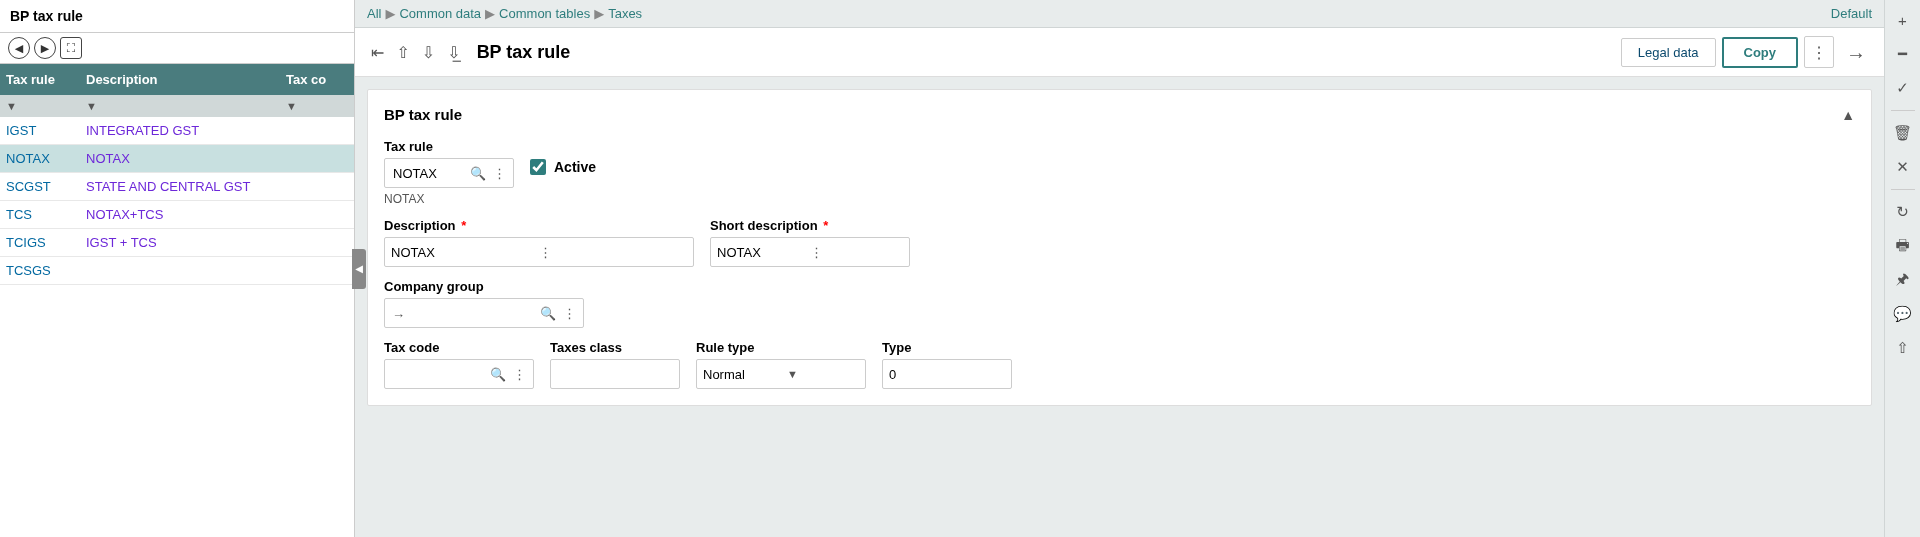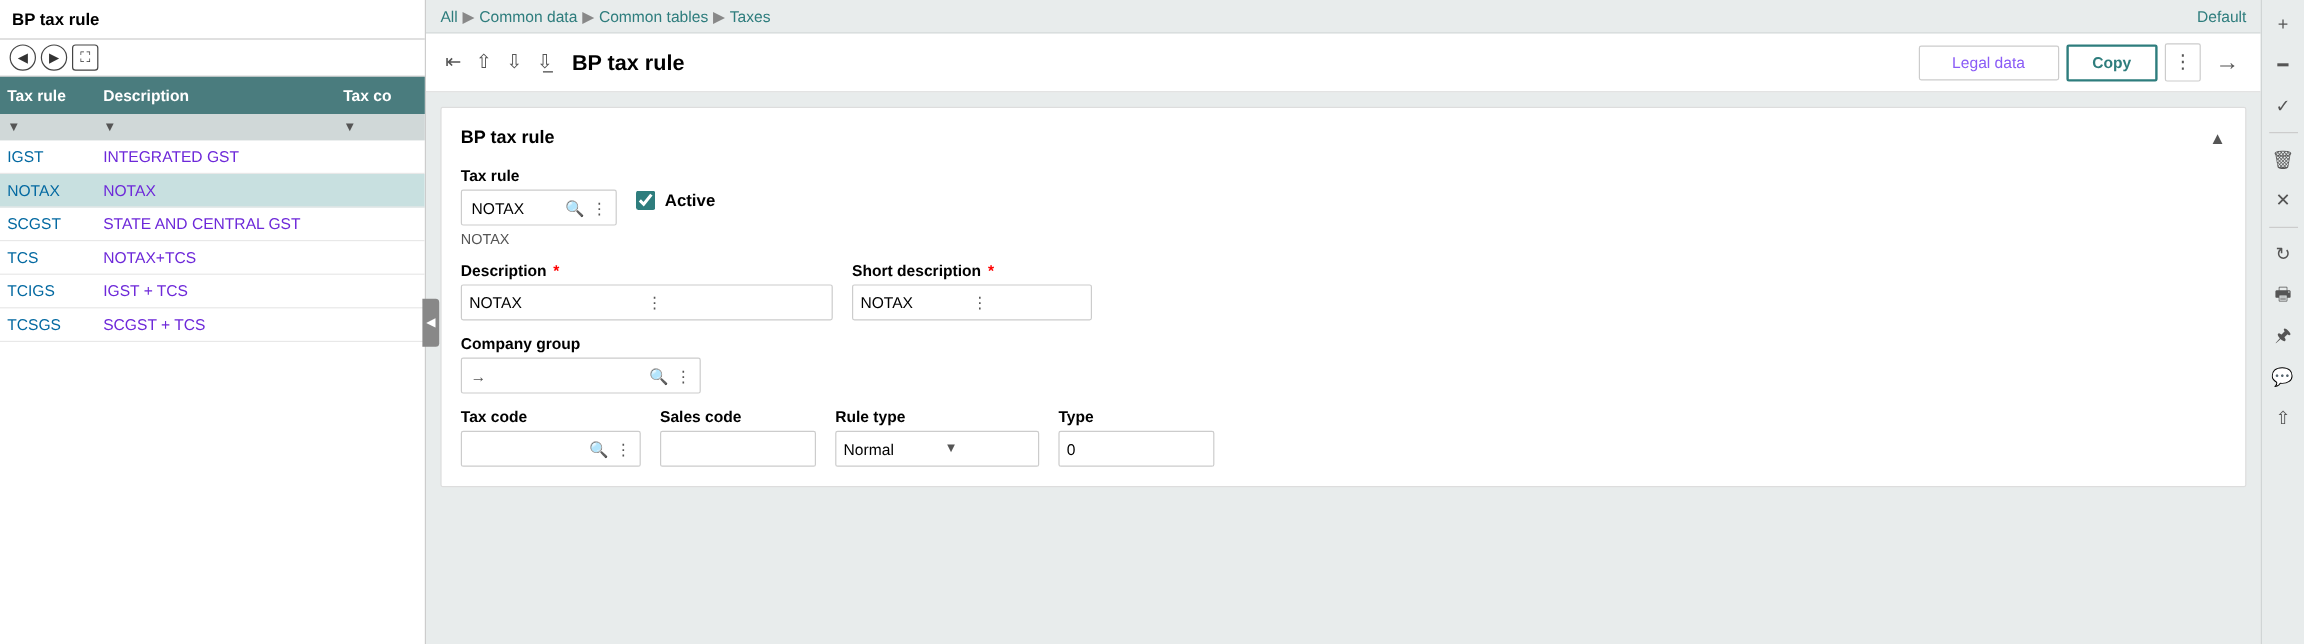--- a/index.html
+++ b/index.html
@@ -153,22 +153,22 @@
     .top-toolbar .page-title {
       font-size: 18px;
       font-weight: bold;
       color: #000;
       margin-left: 6px;
     }
     .top-toolbar .spacer { flex: 1; }
     .top-toolbar .legal-data-btn {
       background: #fff;
       border: 1px solid #ccc;
-      color: #8b5cf6;
-      padding: 6px 27px;
+      color: #0c4a6e;
+      padding: 6px 16px;
       cursor: pointer;
       font-size: 13px;
       border-radius: 2px;
     }
     .top-toolbar .copy-btn {
       background: #fff;
       border: 2px solid #2e7d7d;
       color: #2e7d7d;
       padding: 6px 20px;
       cursor: pointer;
@@ -419,21 +419,20 @@
       <div class="cell cell-desc">NOTAX+TCS</div>
       <div class="cell cell-taxco"></div>
     </div>
       <div class="table-row">
       <div class="cell cell-taxrule">TCIGS</div>
       <div class="cell cell-desc">IGST + TCS</div>
       <div class="cell cell-taxco"></div>
     </div>
       <div class="table-row">
       <div class="cell cell-taxrule">TCSGS</div>
-      <div class="cell cell-desc">SCGST + TCS</div>
       <div class="cell cell-taxco"></div>
     </div>
     </div>
   <div class="collapse-btn">◀</div>
 </div>
 
 <div class="main-area">
 
   <div class="breadcrumb">
     <a>All</a>
@@ -523,21 +522,21 @@
         <div class="form-row">
           <div class="form-group">
             <label class="form-label">Tax code</label>
             <div class="field-with-icons" style="width:150px;">
               <span style="flex:1;"></span>
               <span class="field-icon">🔍</span>
               <span class="field-icon">⋮</span>
             </div>
           </div>
           <div class="form-group">
-            <label class="form-label">Sales code</label>
+            <label class="form-label">Taxes class</label>
             <div class="text-field" style="width:130px;">
               <span></span>
             </div>
           </div>
           <div class="form-group">
             <label class="form-label">Rule type</label>
             <div class="select-field" style="width:170px;">
               <span>Normal</span>
               <span class="arrow">▼</span>
             </div>

